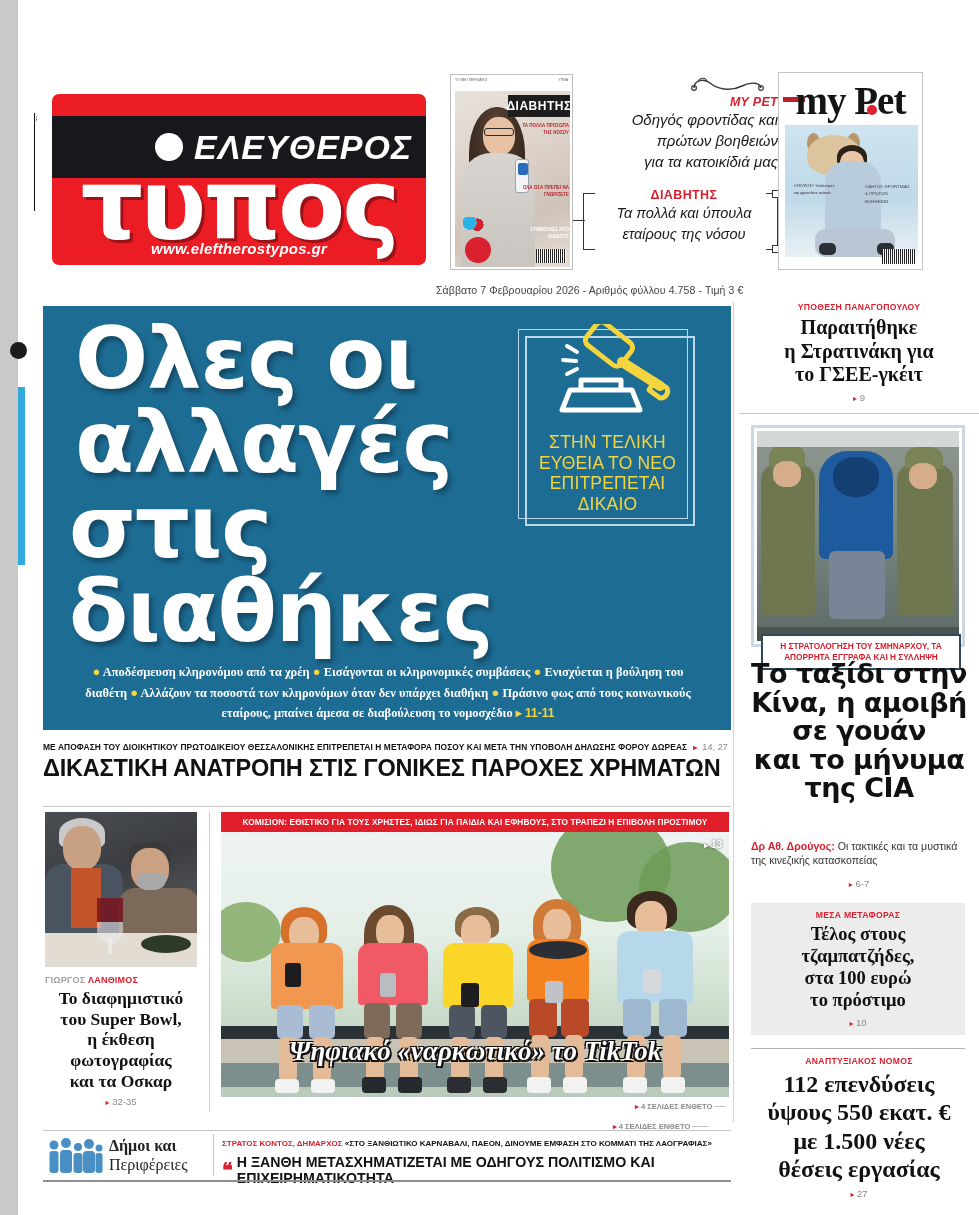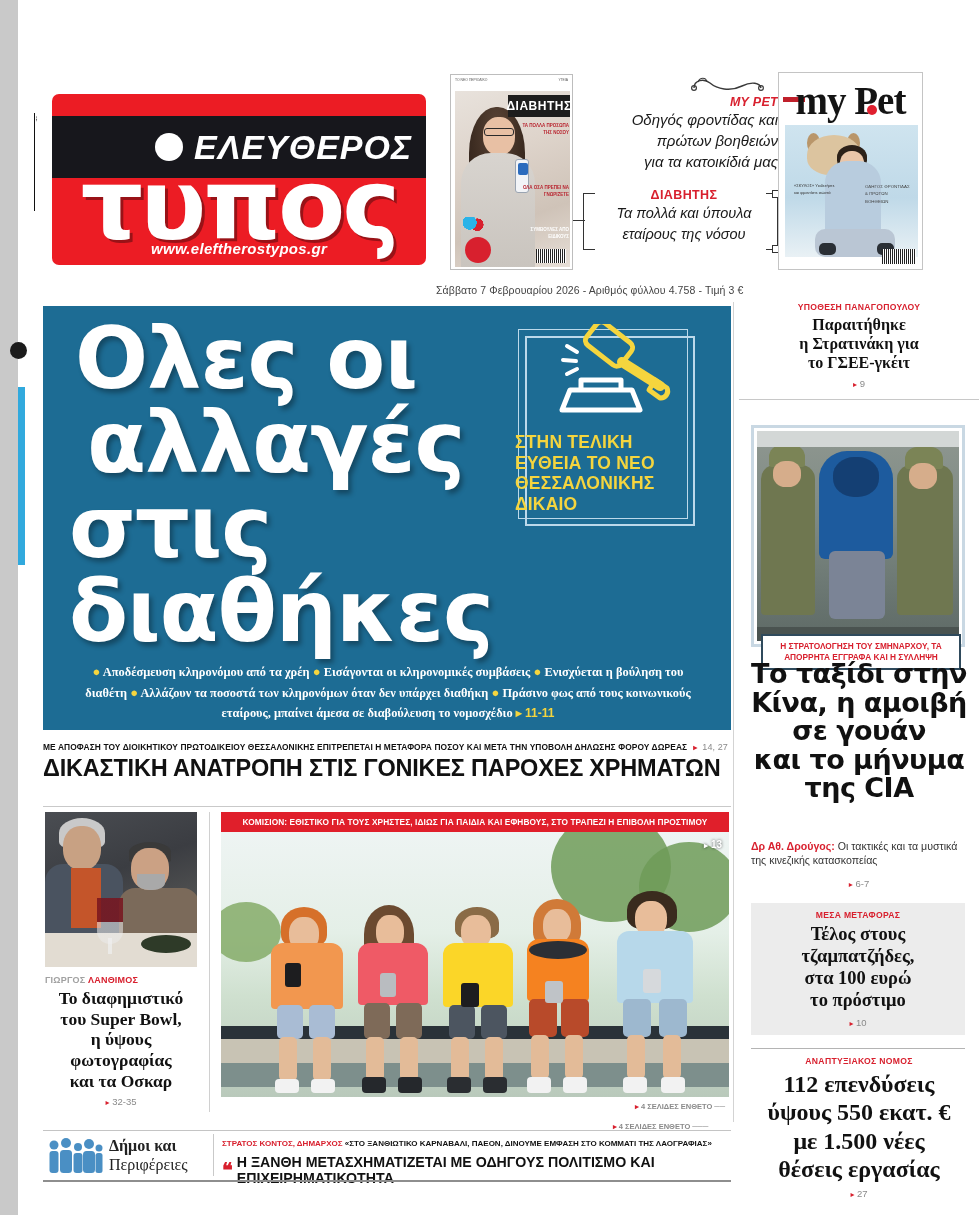--- a/index.html
+++ b/index.html
@@ -229,38 +229,38 @@
     background:#1d6c94;
     color:#fff;
   }
   .hero-h1 {
     position:absolute; left:32px; top:10px; width:430px;
     font-family:"DejaVu Sans", sans-serif;
     font-weight:bold; font-size:86px; line-height:.98;
     letter-spacing:-1px;
     text-shadow: 3px 4px 5px rgba(0,0,0,.33);
   }
-  .hero-h1 .l2{ display:block;margin-left:12px; }
+  .hero-h1 .l2{ display:block; }
   .hero-h1 .l3{ display:block; margin-left:-6px;}
   .badge {
     position:absolute; left:472px; top:20px;
     width:185px; height:208px;
   }
   .badge-frame {
     position:absolute; left:10px; top:10px; width:170px; height:190px;
     border:2px solid #bcd9ea;
   }
   .badge-frame2 {
     position:absolute; left:3px; top:3px; width:170px; height:190px;
     border:1.5px solid #bcd9ea;
   }
   .gavel { position:absolute; left:28px; top:-2px; }
   .badge-text {
-    position:absolute; left:0; top:106px; width:185px; 
-    color:#f5d53e; font-weight:bold; font-size:17.5px; line-height:1.18;
+    position:absolute; left:0; top:106px; width:185px; text-align:center;
+    color:#f5d53e; font-weight:normal; font-size:17.5px; line-height:1.18;
     letter-spacing:.2px;
   }
   .hero-bullets {
     position:absolute; left:30px; top:355px; width:630px;
     text-align:center;
     font-family:"Liberation Serif", serif;
     font-size:12.4px; line-height:1.62; color:#ffffff;
     font-weight:bold;
   }
   .bdot { color:#f5d53e; font-size:13px; }
@@ -515,21 +515,21 @@
           </g>
           <g stroke="#ffffff" stroke-width="5" fill="none" stroke-linejoin="round">
             <path d="M27 66 L89 66 L97 86 L19 86 Z"></path>
             <path d="M38 66 L38 56 L78 56 L78 66"></path>
           </g>
         </svg>
       </div>
       <div class="badge-text">
         <div>ΣΤΗΝ ΤΕΛΙΚΗ</div>
         <div>ΕΥΘΕΙΑ ΤΟ ΝΕΟ</div>
-        <div>ΘΕΣΣΑΛΟΝΙΚΗΣ</div>
+        <div>ΕΠΙΤΡΕΠΕΤΑΙ</div>
         <div>ΔΙΚΑΙΟ</div>
       </div>
     </div>
 
     <div class="hero-bullets">
       <span class="bdot">●</span>
       <span>Αποδέσμευση κληρονόμου από τα χρέη</span>
       <span class="bdot">●</span>
       <span>Εισάγονται οι κληρονομικές συμβάσεις</span>
       <span class="bdot">●</span>
@@ -563,21 +563,21 @@
       <div class="lp-manB-head"></div>
       <div class="lp-manB-beard"></div>
       <div class="lp-table"></div>
       <div class="lp-plate"></div>
       <div class="lp-glass"></div>
     </div>
     <div class="lanth-kicker"><span>ΓΙΩΡΓΟΣ </span><b>ΛΑΝΘΙΜΟΣ</b></div>
     <div class="lanth-head">
       <div>Το διαφημιστικό</div>
       <div>του Super Bowl,</div>
-      <div>η ύψους</div>
+      <div>η έκθεση</div>
       <div>φωτογραφίας</div>
       <div>και τα Οσκαρ</div>
     </div>
     <div class="pageref"><span class="arr">▸</span> <span>32-35</span></div>
   </div>
   <div class="vrule1"></div>
 
   <div class="tik">
     <div class="tik-band">ΚΟΜΙΣΙΟΝ: ΕΘΙΣΤΙΚΟ ΓΙΑ ΤΟΥΣ ΧΡΗΣΤΕΣ, ΙΔΙΩΣ ΓΙΑ ΠΑΙΔΙΑ ΚΑΙ ΕΦΗΒΟΥΣ, ΣΤΟ ΤΡΑΠΕΖΙ Η ΕΠΙΒΟΛΗ ΠΡΟΣΤΙΜΟΥ</div>
     <div class="tik-photo">
@@ -648,20 +648,21 @@
         <div class="t-leg" style="left:6px; top:-36px; width:28px; height:38px; background:#9db8cf;"></div>
         <div class="t-leg" style="left:42px; top:-36px; width:28px; height:38px; background:#9db8cf;"></div>
         <div class="t-leg" style="left:10px; top:0px; width:18px; height:44px;"></div>
         <div class="t-leg" style="left:46px; top:0px; width:18px; height:44px;"></div>
         <div class="t-shoe" style="left:6px; top:42px; width:24px; height:16px;"></div>
         <div class="t-shoe" style="left:44px; top:42px; width:24px; height:16px;"></div>
         <div class="t-phone" style="left:26px; top:-66px; width:18px; height:24px; background:#d6d9dc;"></div>
       </div>
     </div>
     <div class="tik-pg"><span class="arr">▸</span> <span>13</span></div>
+    <div class="tik-cap">Ψηφιακό «ναρκωτικό» το TikTok</div>
     <div class="tik-insert"><span class="arr">▸</span> <span>4 ΣΕΛΙΔΕΣ ΕΝΘΕΤΟ</span> ──</div>
   </div>
 
   <div class="strip">
     <div class="strip-rule-top"></div>
     <div class="dimoi-icon">
       <svg width="56" height="36" viewBox="0 0 56 36">
         <g fill="#4a8fc4">
           <circle cx="7" cy="7" r="4.5"></circle>
             <rect x="2.5" y="13" width="9" height="22" rx="3"></rect>
@@ -692,21 +693,21 @@
     <div class="strip-rule-bot"></div>
   </div>
   <div style="position:absolute; left:595px; top:1122px; font-size:7.5px; color:#8a8a8a; font-weight:bold;">
     <span style="color:#d8202e;">▸</span> <span>4 ΣΕΛΙΔΕΣ ΕΝΘΕΤΟ</span> ───
   </div>
 
   <div class="rcol-vrule"></div>
 
   <div class="rcol">
     <div class="r-kicker">ΥΠΟΘΕΣΗ ΠΑΝΑΓΟΠΟΥΛΟΥ</div>
-    <div class="r-head" style="font-size:16px;">
+    <div class="r-head" style="font-size:20px;">
       <div>Παραιτήθηκε</div>
       <div>η Στρατινάκη για</div>
       <div>το ΓΣΕΕ-γκέιτ</div>
     </div>
     <div class="pageref"><span class="arr">▸</span> <span>9</span></div>
     <div class="r-sep"></div>
   </div>
 
   <div class="mil-card">
     <div class="mil-photo">

